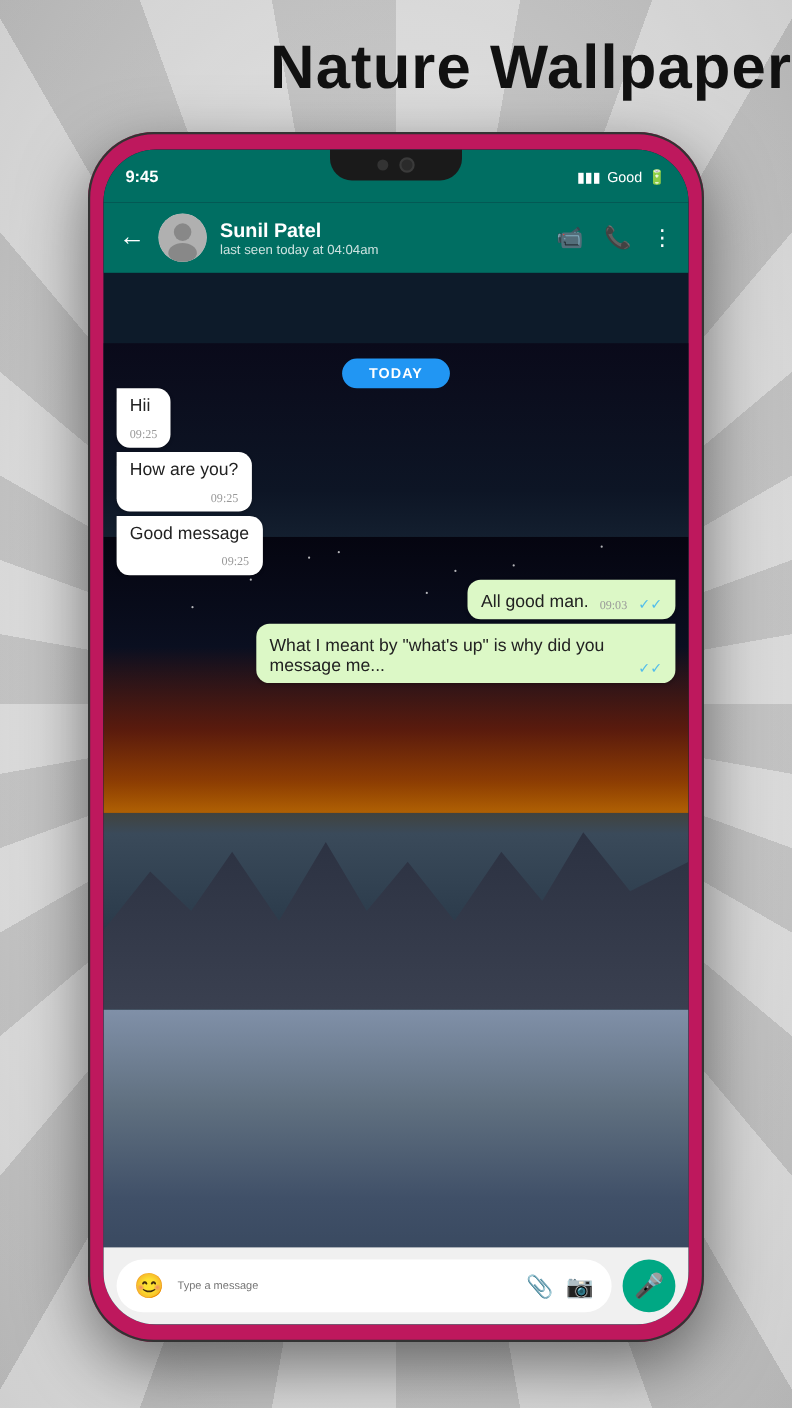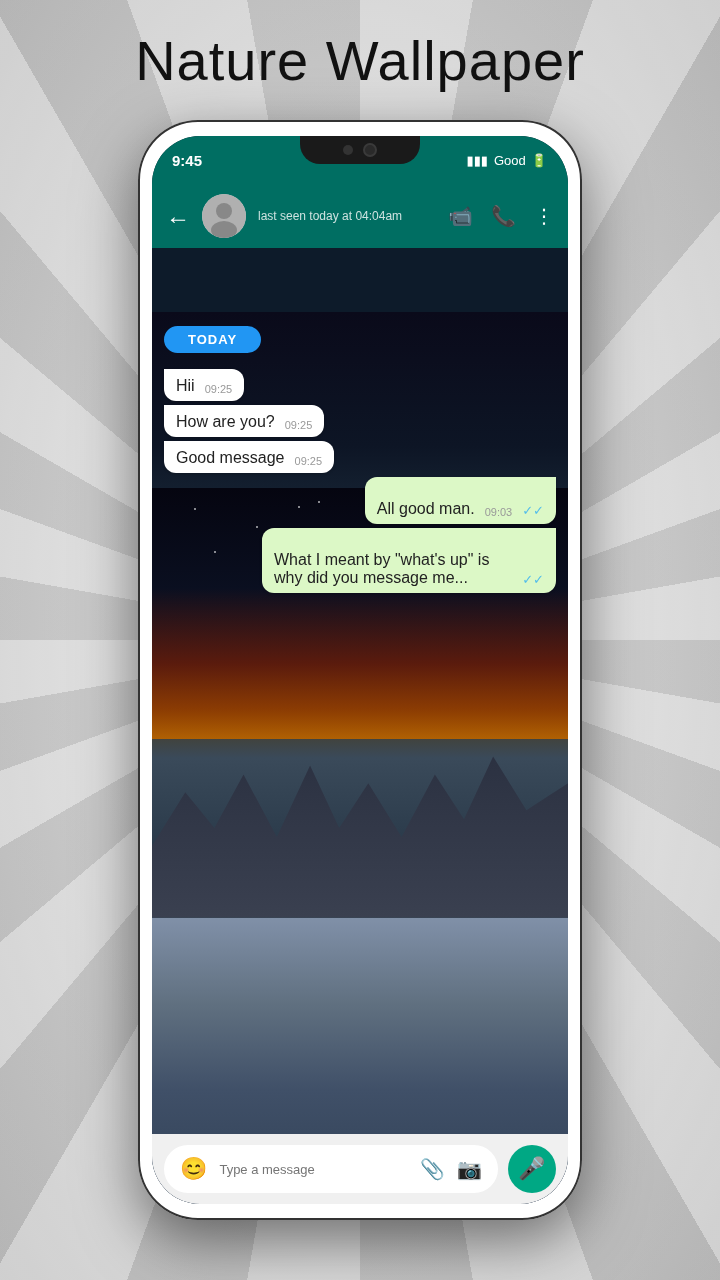--- a/index.html
+++ b/index.html
@@ -30,37 +30,37 @@
         rgba(255,255,255,0.4) 0deg 10deg,
         rgba(200,200,200,0.2) 10deg 20deg
       );
     }
 
     
     .page-title {
       position: absolute;
       top: 28px;
       left: 0; right: 0;
-      text-align: center;
+      text-align: right;
       font-size: 56px;
-      font-weight: 400;
+      font-weight: 700;
       color: #111;
       z-index: 10;
       letter-spacing: 1px;
     }
 
     
     .phone-frame {
       position: absolute;
       top: 120px;
       left: 50%;
       transform: translateX(-50%);
-      width: 444px;
+      width: 560px;
       height: 1100px;
-      background: #ffffff;
+      background: #be185d;
       border-radius: 60px;
       z-index: 5;
       box-shadow: 0 20px 60px rgba(0,0,0,0.5), inset 0 0 0 2px #333;
       overflow: hidden;
     }
 
     
     .phone-screen {
       position: absolute;
       top: 16px;
@@ -236,22 +236,21 @@
       position: absolute;
       top: 176px;
       left: 0; right: 0;
       z-index: 10;
       padding: 14px 12px;
     }
 
     
     .today-badge {
       display: flex;
-      justify-content: flex-start;
-      margin-bottom: 16px;
+      justify-content: center;
     }
     .today-pill {
       background: #2196f3;
       color: #fff;
       padding: 6px 24px;
       border-radius: 20px;
       font-size: 13px;
       font-weight: 600;
       letter-spacing: 1px;
     }
@@ -266,41 +265,43 @@
       background: #fff;
       border-radius: 0 12px 12px 12px;
       padding: 8px 12px 6px 12px;
       max-width: 70%;
       font-size: 16px;
       color: #222;
       display: flex;
       align-items: baseline;
       gap: 10px;
       box-shadow: 0 1px 3px rgba(0,0,0,0.2);
+      flex-direction: column;
     }
     .msg-text {
       flex: 1;
     }
     .msg-time {
       font-size: 11px;
       color: #999;
       white-space: nowrap;
       align-self: flex-end;
+      font-family: Liberation Serif, serif;
     }
 
     
     .msg-outgoing {
       display: flex;
       justify-content: flex-end;
       margin-bottom: 4px;
     }
     .bubble-outgoing {
       background: #dcf8c6;
       border-radius: 12px 0 12px 12px;
-      padding: 23px 12px 6px 12px;
+      padding: 12px 12px 6px 12px;
       max-width: 75%;
       font-size: 16px;
       color: #222;
       display: flex;
       align-items: baseline;
       gap: 10px;
       box-shadow: 0 1px 3px rgba(0,0,0,0.2);
     }
     .tick-icon {
       font-size: 13px;
@@ -332,21 +333,21 @@
     }
     .emoji-btn {
       font-size: 22px;
       cursor: pointer;
       color: #666;
     }
     .type-input {
       flex: 1;
       border: none;
       outline: none;
-      font-size: 13px;
+      font-size: 10px;
       color: #333;
       background: transparent;
     }
     .attach-btn {
       font-size: 20px;
       color: #666;
       cursor: pointer;
     }
     .camera-btn {
       font-size: 20px;
@@ -392,20 +393,21 @@
     <div class="chat-header">
       <span class="back-btn">←</span>
       <div class="avatar">
         <svg width="44" height="44" viewBox="0 0 44 44" fill="none">
           <circle cx="22" cy="22" r="22" fill="#b0b0b0"></circle>
           <circle cx="22" cy="17" r="8" fill="#888"></circle>
           <ellipse cx="22" cy="36" rx="13" ry="9" fill="#888"></ellipse>
         </svg>
       </div>
       <div class="contact-info">
+        <div class="contact-name">Sunil Patel</div>
         <div class="contact-status">last seen today at 04:04am</div>
       </div>
       <div class="header-actions">
         <span class="header-icon">📹</span>
         <span class="header-icon">📞</span>
         <span class="header-icon">⋮</span>
       </div>
     </div>
 
     <div class="chat-bg">

